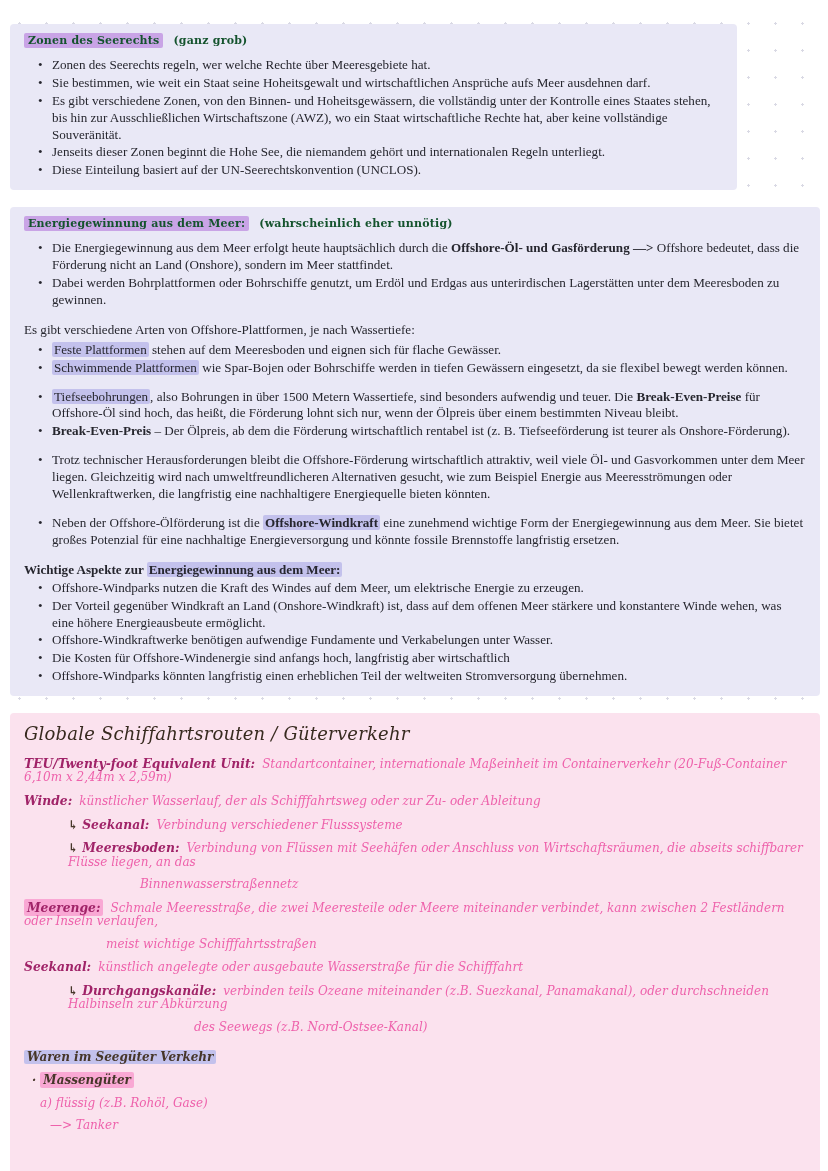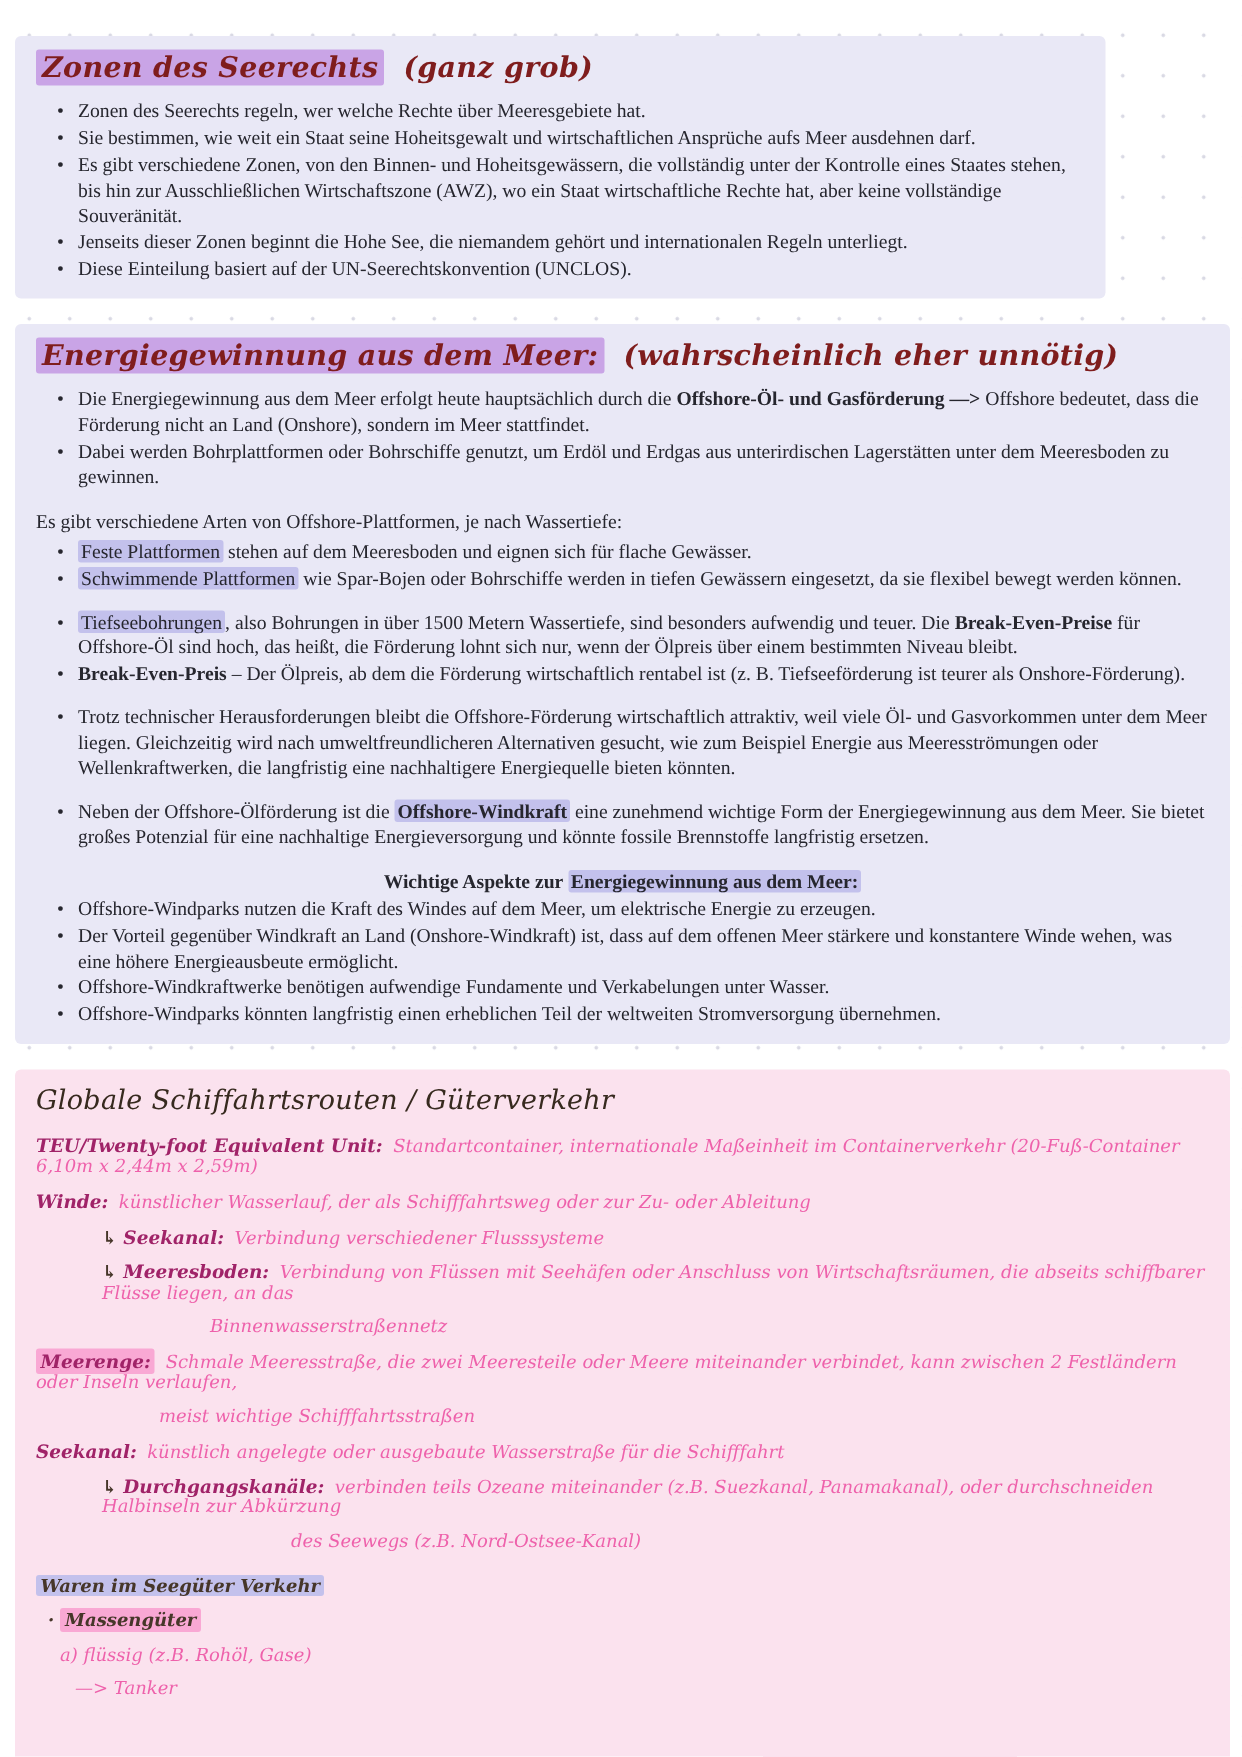--- a/index.html
+++ b/index.html
@@ -17,36 +17,35 @@
   .page{padding:24px 0 0 10px;}
   .panel{border-radius:4px;margin-bottom:17px;padding:10px 14px;}
   .lavender{background:#e9e8f6;}
   .pink{background:#fbe2ee;}
   #section1{width:727px;}
   #section2{width:810px;}
   #section3{width:810px;min-height:520px;}
 
   .hw-title{
     font-family:"DejaVu Serif",serif;
-    font-style:italic;
     font-weight:bold;
-    font-size:19px;
-    color:#7f1d1d;
+    font-size:11px;
+    color:#14532d;
     margin-bottom:10px;
     letter-spacing:.2px;
   }
   .title-hl{background:#c9a4e6;padding:1px 4px;border-radius:2px;}
   .title-note{margin-left:6px;}
 
   .bullets{list-style:none;padding-left:12px;font-size:13.1px;line-height:1.29;}
   .bullets li{padding-left:16px;position:relative;margin-bottom:1px;}
   .bullets li::before{content:"\2022";position:absolute;left:2px;top:0;}
   .group{margin-bottom:12px;}
   .para{font-size:13.1px;line-height:1.3;margin-bottom:4px;}
-  .subheading{font-weight:bold;margin-bottom:2px;text-align:center;}
+  .subheading{font-weight:bold;margin-bottom:2px;}
 
   .seg-b{font-weight:bold;}
   .seg-hl{background:#c3c1ec;padding:0 2px;border-radius:2px;}
   .seg-bhl{font-weight:bold;background:#c3c1ec;padding:0 2px;border-radius:2px;}
 
   
   .hw{font-family:"DejaVu Serif",serif;font-style:italic;}
   .hw-title3{
     font-family:"DejaVu Serif",serif;font-style:italic;font-weight:normal;
     font-size:18px;color:#372a1f;margin-bottom:13px;letter-spacing:.2px;
@@ -103,20 +102,21 @@
         <li><span>Trotz technischer Herausforderungen bleibt die Offshore-Förderung wirtschaftlich attraktiv, weil viele Öl- und Gasvorkommen unter dem Meer liegen. Gleichzeitig wird nach umweltfreundlicheren Alternativen gesucht, wie zum Beispiel Energie aus Meeresströmungen oder Wellenkraftwerken, die langfristig eine nachhaltigere Energiequelle bieten könnten.</span></li>
       </ul>
     <ul class="bullets group">
         <li><span>Neben der Offshore-Ölförderung ist die </span><span class="seg-bhl">Offshore-Windkraft</span><span> eine zunehmend wichtige Form der Energiegewinnung aus dem Meer. Sie bietet großes Potenzial für eine nachhaltige Energieversorgung und könnte fossile Brennstoffe langfristig ersetzen.</span></li>
       </ul>
     <p class="para subheading"><span class="seg-b">Wichtige Aspekte zur </span><span class="seg-bhl">Energiegewinnung aus dem Meer:</span></p>
     <ul class="bullets">
         <li><span>Offshore-Windparks nutzen die Kraft des Windes auf dem Meer, um elektrische Energie zu erzeugen.</span></li>
         <li><span>Der Vorteil gegenüber Windkraft an Land (Onshore-Windkraft) ist, dass auf dem offenen Meer stärkere und konstantere Winde wehen, was eine höhere Energieausbeute ermöglicht.</span></li>
         <li><span>Offshore-Windkraftwerke benötigen aufwendige Fundamente und Verkabelungen unter Wasser.</span></li>
+        <li><span>Die Kosten für Offshore-Windenergie sind anfangs hoch, langfristig aber wirtschaftlich</span></li>
         <li><span>Offshore-Windparks könnten langfristig einen erheblichen Teil der weltweiten Stromversorgung übernehmen.</span></li>
       </ul>
   </section>
 
   <section class="panel pink hw" id="section3">
     <h2 class="hw-title3">Globale Schiffahrtsrouten / Güterverkehr</h2>
     <div>
         <div class="hw-line indent-0"><span class="seg-label">TEU/Twenty-foot Equivalent Unit:</span><span class="seg-script">Standartcontainer, internationale Maßeinheit im Containerverkehr (20-Fuß-Container 6,10m x 2,44m x 2,59m)</span></div>
         <div class="hw-line indent-0"><span class="seg-label">Winde:</span><span class="seg-script">künstlicher Wasserlauf, der als Schifffahrtsweg oder zur Zu- oder Ableitung</span></div>
         <div class="hw-line indent-4"><span class="seg-arrow">↳ </span><span class="seg-label">Seekanal:</span><span class="seg-script">Verbindung verschiedener Flusssysteme</span></div>

